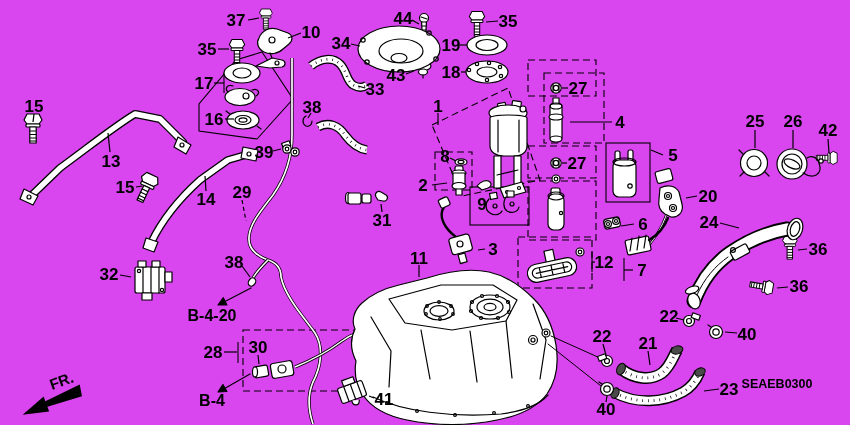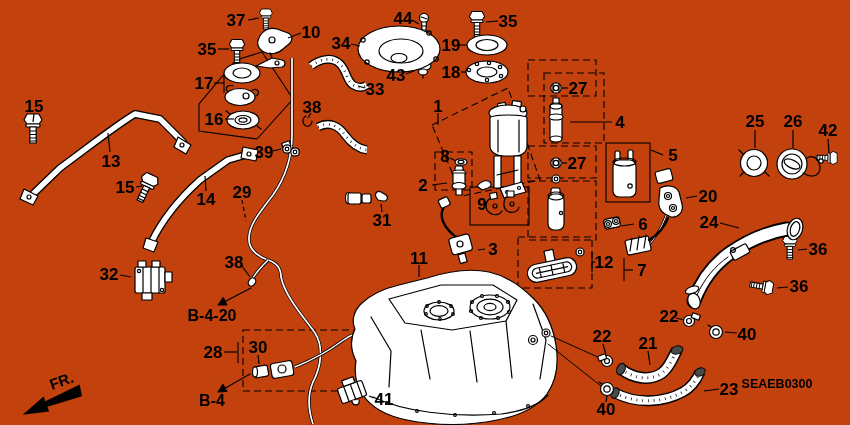--- a/index.html
+++ b/index.html
@@ -1,16 +1,16 @@
 <!DOCTYPE html>
 <html><head>
 <meta charset="utf-8">
 <style>
   html,body{margin:0;padding:0;background:#fff;}
-  .stage{position:relative;width:850px;height:425px;background:#c2410c;overflow:hidden;
+  .stage{position:relative;width:850px;height:425px;background:#d946ef;overflow:hidden;
          font-family:"Liberation Sans",sans-serif;}
   svg{position:absolute;left:0;top:0;}
   .art{stroke:#000;fill:none;stroke-width:1.2;stroke-linecap:round;stroke-linejoin:round;}
   .wfill{fill:#ffffff;}
   .dkfill{fill:#4a4a4a;stroke:#000;}
   .box{fill:none;stroke:#000;stroke-width:1.1;}
   .dash{stroke-dasharray:7 4;}
   .callout{font-family:"Liberation Sans",sans-serif;font-weight:bold;font-size:17px;fill:#000;
            text-anchor:middle;dominant-baseline:central;}
   .ref-label{font-family:"Liberation Sans",sans-serif;font-weight:bold;font-size:16px;fill:#000;

